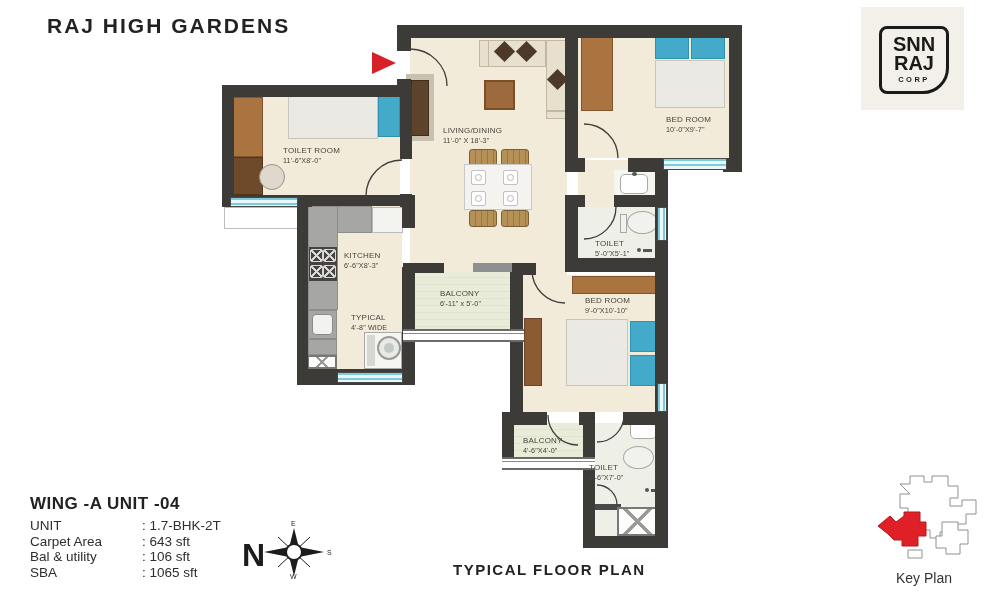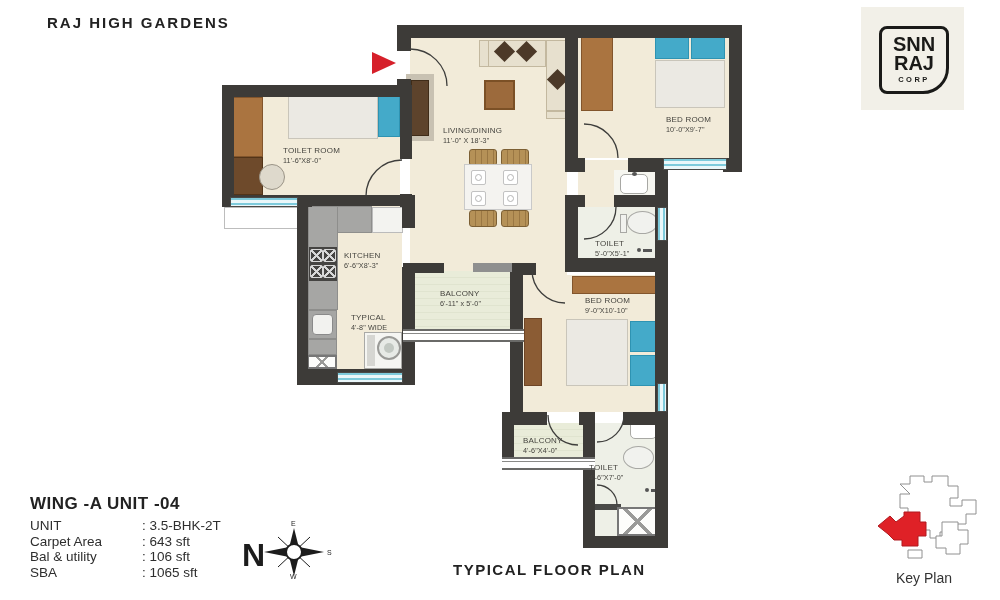--- a/index.html
+++ b/index.html
@@ -38,21 +38,21 @@
   #arcs{position:absolute;left:0;top:0;z-index:5;}
   .hdr{position:absolute;font-weight:bold;color:#222;}
   .info-row{line-height:15.5px;font-size:13.5px;color:#2e2e2e;}
   .info-row .lb{display:inline-block;width:112px;}
 </style>
 </head>
 <body>
 
 <div id="canvas">
 
-  <div class="hdr" style="left:47px;top:14px;font-size:15px;letter-spacing:2px;">RAJ HIGH GARDENS</div>
+  <div class="hdr" style="left:47px;top:14px;font-size:21px;letter-spacing:2px;">RAJ HIGH GARDENS</div>
   <div class="abs" style="left:861px;top:7px;width:103px;height:103px;background:#f2f0e8;z-index:2;">
     <div class="abs" style="left:18px;top:19px;width:64px;height:62px;border:3px solid #1a1a18;border-radius:8px 8px 26px 8px;text-align:center;color:#1a1a18;">
       <div style="font-size:20px;font-weight:800;line-height:.95;margin-top:6px;">SNN</div>
       <div style="font-size:20px;font-weight:800;line-height:.95;">RAJ</div>
       <div style="font-size:7.5px;font-weight:bold;letter-spacing:2.5px;margin-top:2px;">CORP</div>
     </div>
   </div>
 
   <div class="floor" style="left:410px;top:35px;width:157px;height:240px;"></div>
   <div class="floor" style="left:578px;top:160px;width:90px;height:47px;"></div>
@@ -239,21 +239,21 @@
     <div>BALCONY</div>
       <div class="dims">4'-6"X4'-0"</div>
     </div>
   <div class="rlabel" style="left:589px;top:463px;">
     <div>TOILET</div>
       <div class="dims">4'-6"X7'-0"</div>
     </div>
 
   <div class="hdr" style="left:30px;top:494px;font-size:17px;letter-spacing:.5px;z-index:7;">WING -A  UNIT -04</div>
   <div class="abs" style="left:30px;top:518px;z-index:7;">
-    <div class="info-row"><span class="lb">UNIT</span><span>: 3.5-BHK-2T</span></div>
+    <div class="info-row"><span class="lb">UNIT</span><span>: 1.7-BHK-2T</span></div>
     <div class="info-row"><span class="lb">Carpet Area</span><span>: 643 sft</span></div>
     <div class="info-row"><span class="lb">Bal &amp; utility</span><span>: 106 sft</span></div>
     <div class="info-row"><span class="lb">SBA</span><span>: 1065 sft</span></div>
   </div>
 
   <svg class="abs" style="left:238px;top:516px;z-index:7;" width="96" height="64" viewBox="0 0 96 64">
     <text x="4" y="50" font-size="32" font-weight="bold" fill="#1c1c1c">N</text>
     <g stroke="#1c1c1c" stroke-width="1">
       <line x1="40" y1="21" x2="72" y2="51"></line>
         <line x1="72" y1="21" x2="40" y2="51"></line>

